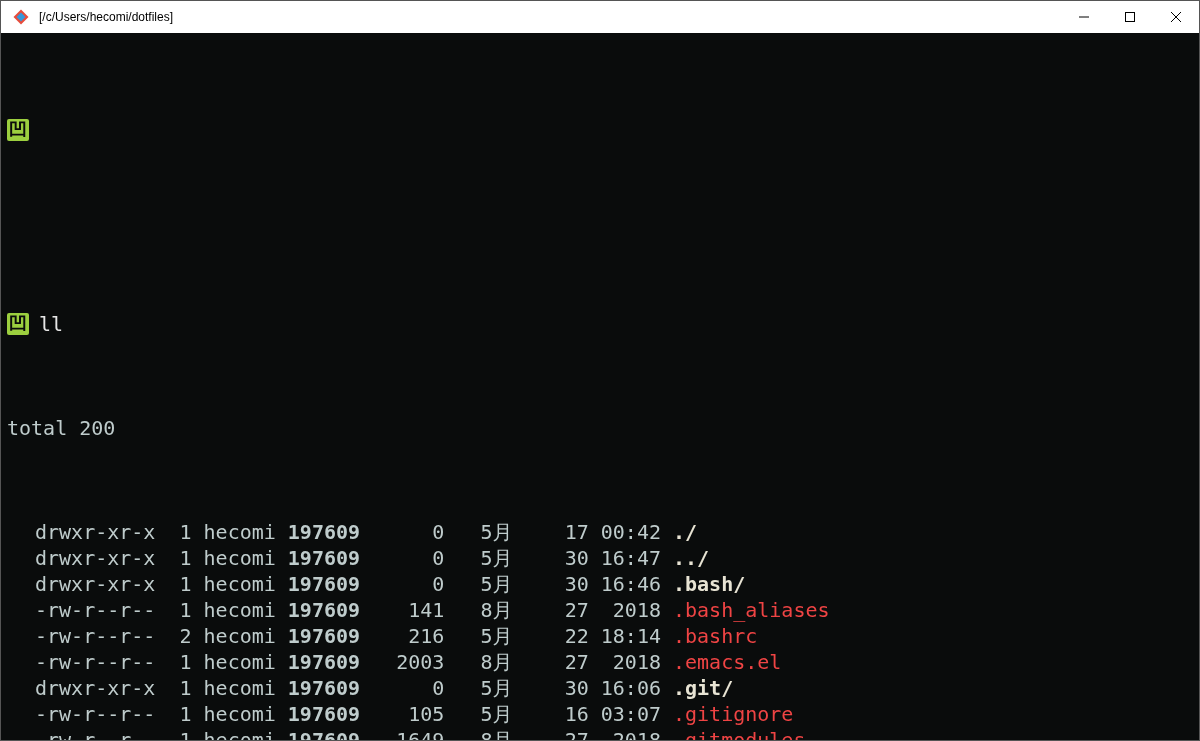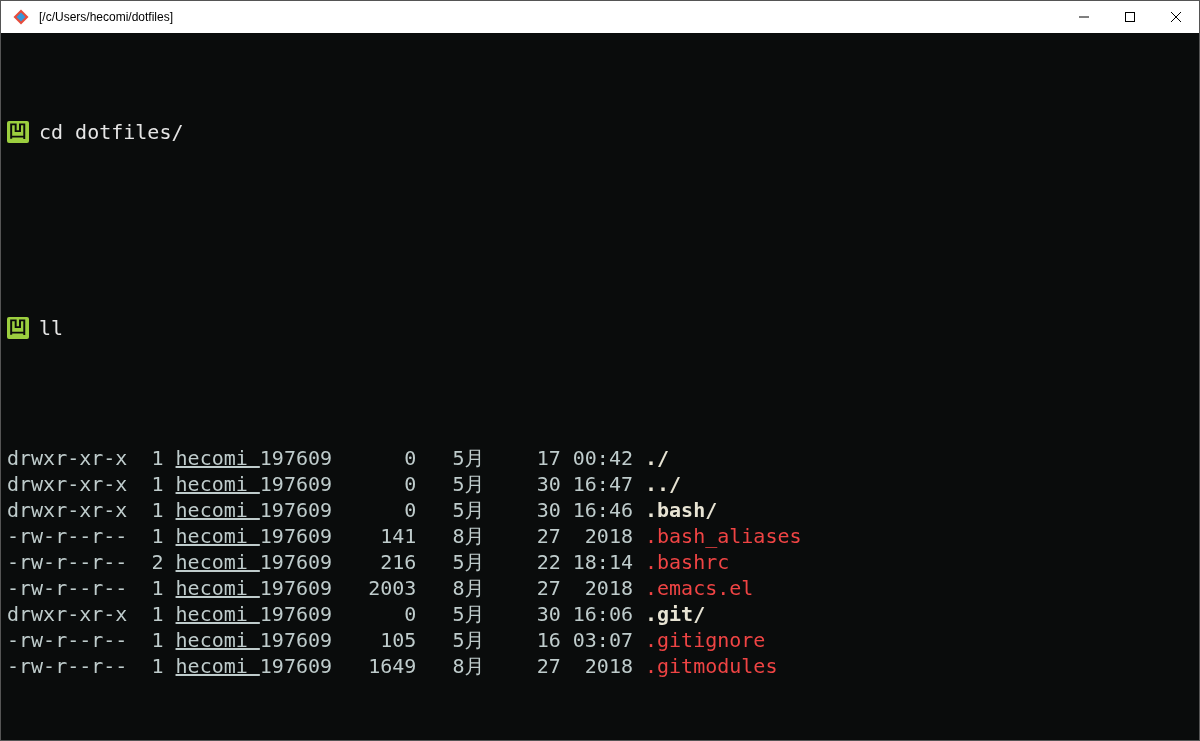--- a/index.html
+++ b/index.html
@@ -57,25 +57,25 @@
     background: #9ccf3f;
     color: #0b0b0b;
     font-weight: bold;
     font-size: 18px;
     border-radius: 2px;
   }
   .cmd-text { color: #e6e6e6; }
 
   .ls-line { display: flex; }
   .col { white-space: pre; }
-  .c-perm  { width: 11ch; }
+  .c-perm  { width: 11ch; margin-left: 28px; }
   .c-links { width: 2ch; text-align: right; }
   .c-sp1   { width: 1ch; }
-  .c-owner { width: 7ch; text-decoration: underline; }
-  .c-group { width: 7ch; }
+  .c-owner { width: 7ch; }
+  .c-group { width: 7ch; font-weight: bold; }
   .c-size  { width: 6ch; text-align: right; }
   .c-month { width: 4ch; margin-left: 24px; }
   .c-sp2   { width: 2ch; }
   .c-day   { width: 3ch; text-align: right; }
   .c-time  { width: 6ch; text-align: left; }
   .c-sp3   { width: 1ch; }
   .c-name  { }
 
   .fg-default { color: #bfcccc; }
   .fg-dir     { color: #e8e4d4; font-weight: bold; }
@@ -110,29 +110,29 @@
           <line x1="0" y1="0" x2="10" y2="10"></line>
           <line x1="10" y1="0" x2="0" y2="10"></line>
         </svg>
     </div>
   </div>
 
   <div class="term">
 
     <div class="prompt-line">
       <span class="prompt-badge">凹</span>
-      <span class="cmd-text">cd dotfiles/</span>
     </div>
 
     <div style="height:14px"></div>
 
     <div class="prompt-line">
       <span class="prompt-badge">凹</span>
       <span class="cmd-text">ll</span>
     </div>
 
+    <div class="fg-default">total 200</div>
 
     <div id="listing"><div class="ls-line fg-default"><span class="col c-perm">drwxr-xr-x </span><span class="col c-links"> 1</span><span class="col c-sp1"> </span><span class="col c-owner">hecomi </span><span class="col c-group">197609 </span><span class="col c-size">     0</span><span class="col c-sp1"> </span><span class="col c-month">5月  </span><span class="col c-sp2">  </span><span class="col c-day"> 17</span><span class="col c-time"> 00:42</span><span class="col c-sp3"> </span><span class="col c-name fg-dir">./</span></div><div class="ls-line fg-default"><span class="col c-perm">drwxr-xr-x </span><span class="col c-links"> 1</span><span class="col c-sp1"> </span><span class="col c-owner">hecomi </span><span class="col c-group">197609 </span><span class="col c-size">     0</span><span class="col c-sp1"> </span><span class="col c-month">5月  </span><span class="col c-sp2">  </span><span class="col c-day"> 30</span><span class="col c-time"> 16:47</span><span class="col c-sp3"> </span><span class="col c-name fg-dir">../</span></div><div class="ls-line fg-default"><span class="col c-perm">drwxr-xr-x </span><span class="col c-links"> 1</span><span class="col c-sp1"> </span><span class="col c-owner">hecomi </span><span class="col c-group">197609 </span><span class="col c-size">     0</span><span class="col c-sp1"> </span><span class="col c-month">5月  </span><span class="col c-sp2">  </span><span class="col c-day"> 30</span><span class="col c-time"> 16:46</span><span class="col c-sp3"> </span><span class="col c-name fg-dir">.bash/</span></div><div class="ls-line fg-default"><span class="col c-perm">-rw-r--r-- </span><span class="col c-links"> 1</span><span class="col c-sp1"> </span><span class="col c-owner">hecomi </span><span class="col c-group">197609 </span><span class="col c-size">   141</span><span class="col c-sp1"> </span><span class="col c-month">8月  </span><span class="col c-sp2">  </span><span class="col c-day"> 27</span><span class="col c-time">  2018</span><span class="col c-sp3"> </span><span class="col c-name fg-file">.bash_aliases</span></div><div class="ls-line fg-default"><span class="col c-perm">-rw-r--r-- </span><span class="col c-links"> 2</span><span class="col c-sp1"> </span><span class="col c-owner">hecomi </span><span class="col c-group">197609 </span><span class="col c-size">   216</span><span class="col c-sp1"> </span><span class="col c-month">5月  </span><span class="col c-sp2">  </span><span class="col c-day"> 22</span><span class="col c-time"> 18:14</span><span class="col c-sp3"> </span><span class="col c-name fg-file">.bashrc</span></div><div class="ls-line fg-default"><span class="col c-perm">-rw-r--r-- </span><span class="col c-links"> 1</span><span class="col c-sp1"> </span><span class="col c-owner">hecomi </span><span class="col c-group">197609 </span><span class="col c-size">  2003</span><span class="col c-sp1"> </span><span class="col c-month">8月  </span><span class="col c-sp2">  </span><span class="col c-day"> 27</span><span class="col c-time">  2018</span><span class="col c-sp3"> </span><span class="col c-name fg-file">.emacs.el</span></div><div class="ls-line fg-default"><span class="col c-perm">drwxr-xr-x </span><span class="col c-links"> 1</span><span class="col c-sp1"> </span><span class="col c-owner">hecomi </span><span class="col c-group">197609 </span><span class="col c-size">     0</span><span class="col c-sp1"> </span><span class="col c-month">5月  </span><span class="col c-sp2">  </span><span class="col c-day"> 30</span><span class="col c-time"> 16:06</span><span class="col c-sp3"> </span><span class="col c-name fg-dir">.git/</span></div><div class="ls-line fg-default"><span class="col c-perm">-rw-r--r-- </span><span class="col c-links"> 1</span><span class="col c-sp1"> </span><span class="col c-owner">hecomi </span><span class="col c-group">197609 </span><span class="col c-size">   105</span><span class="col c-sp1"> </span><span class="col c-month">5月  </span><span class="col c-sp2">  </span><span class="col c-day"> 16</span><span class="col c-time"> 03:07</span><span class="col c-sp3"> </span><span class="col c-name fg-file">.gitignore</span></div><div class="ls-line fg-default"><span class="col c-perm">-rw-r--r-- </span><span class="col c-links"> 1</span><span class="col c-sp1"> </span><span class="col c-owner">hecomi </span><span class="col c-group">197609 </span><span class="col c-size">  1649</span><span class="col c-sp1"> </span><span class="col c-month">8月  </span><span class="col c-sp2">  </span><span class="col c-day"> 27</span><span class="col c-time">  2018</span><span class="col c-sp3"> </span><span class="col c-name fg-file">.gitmodules</span></div></div>
 
     
 
   </div>
 </div>
 
 </body></html>

